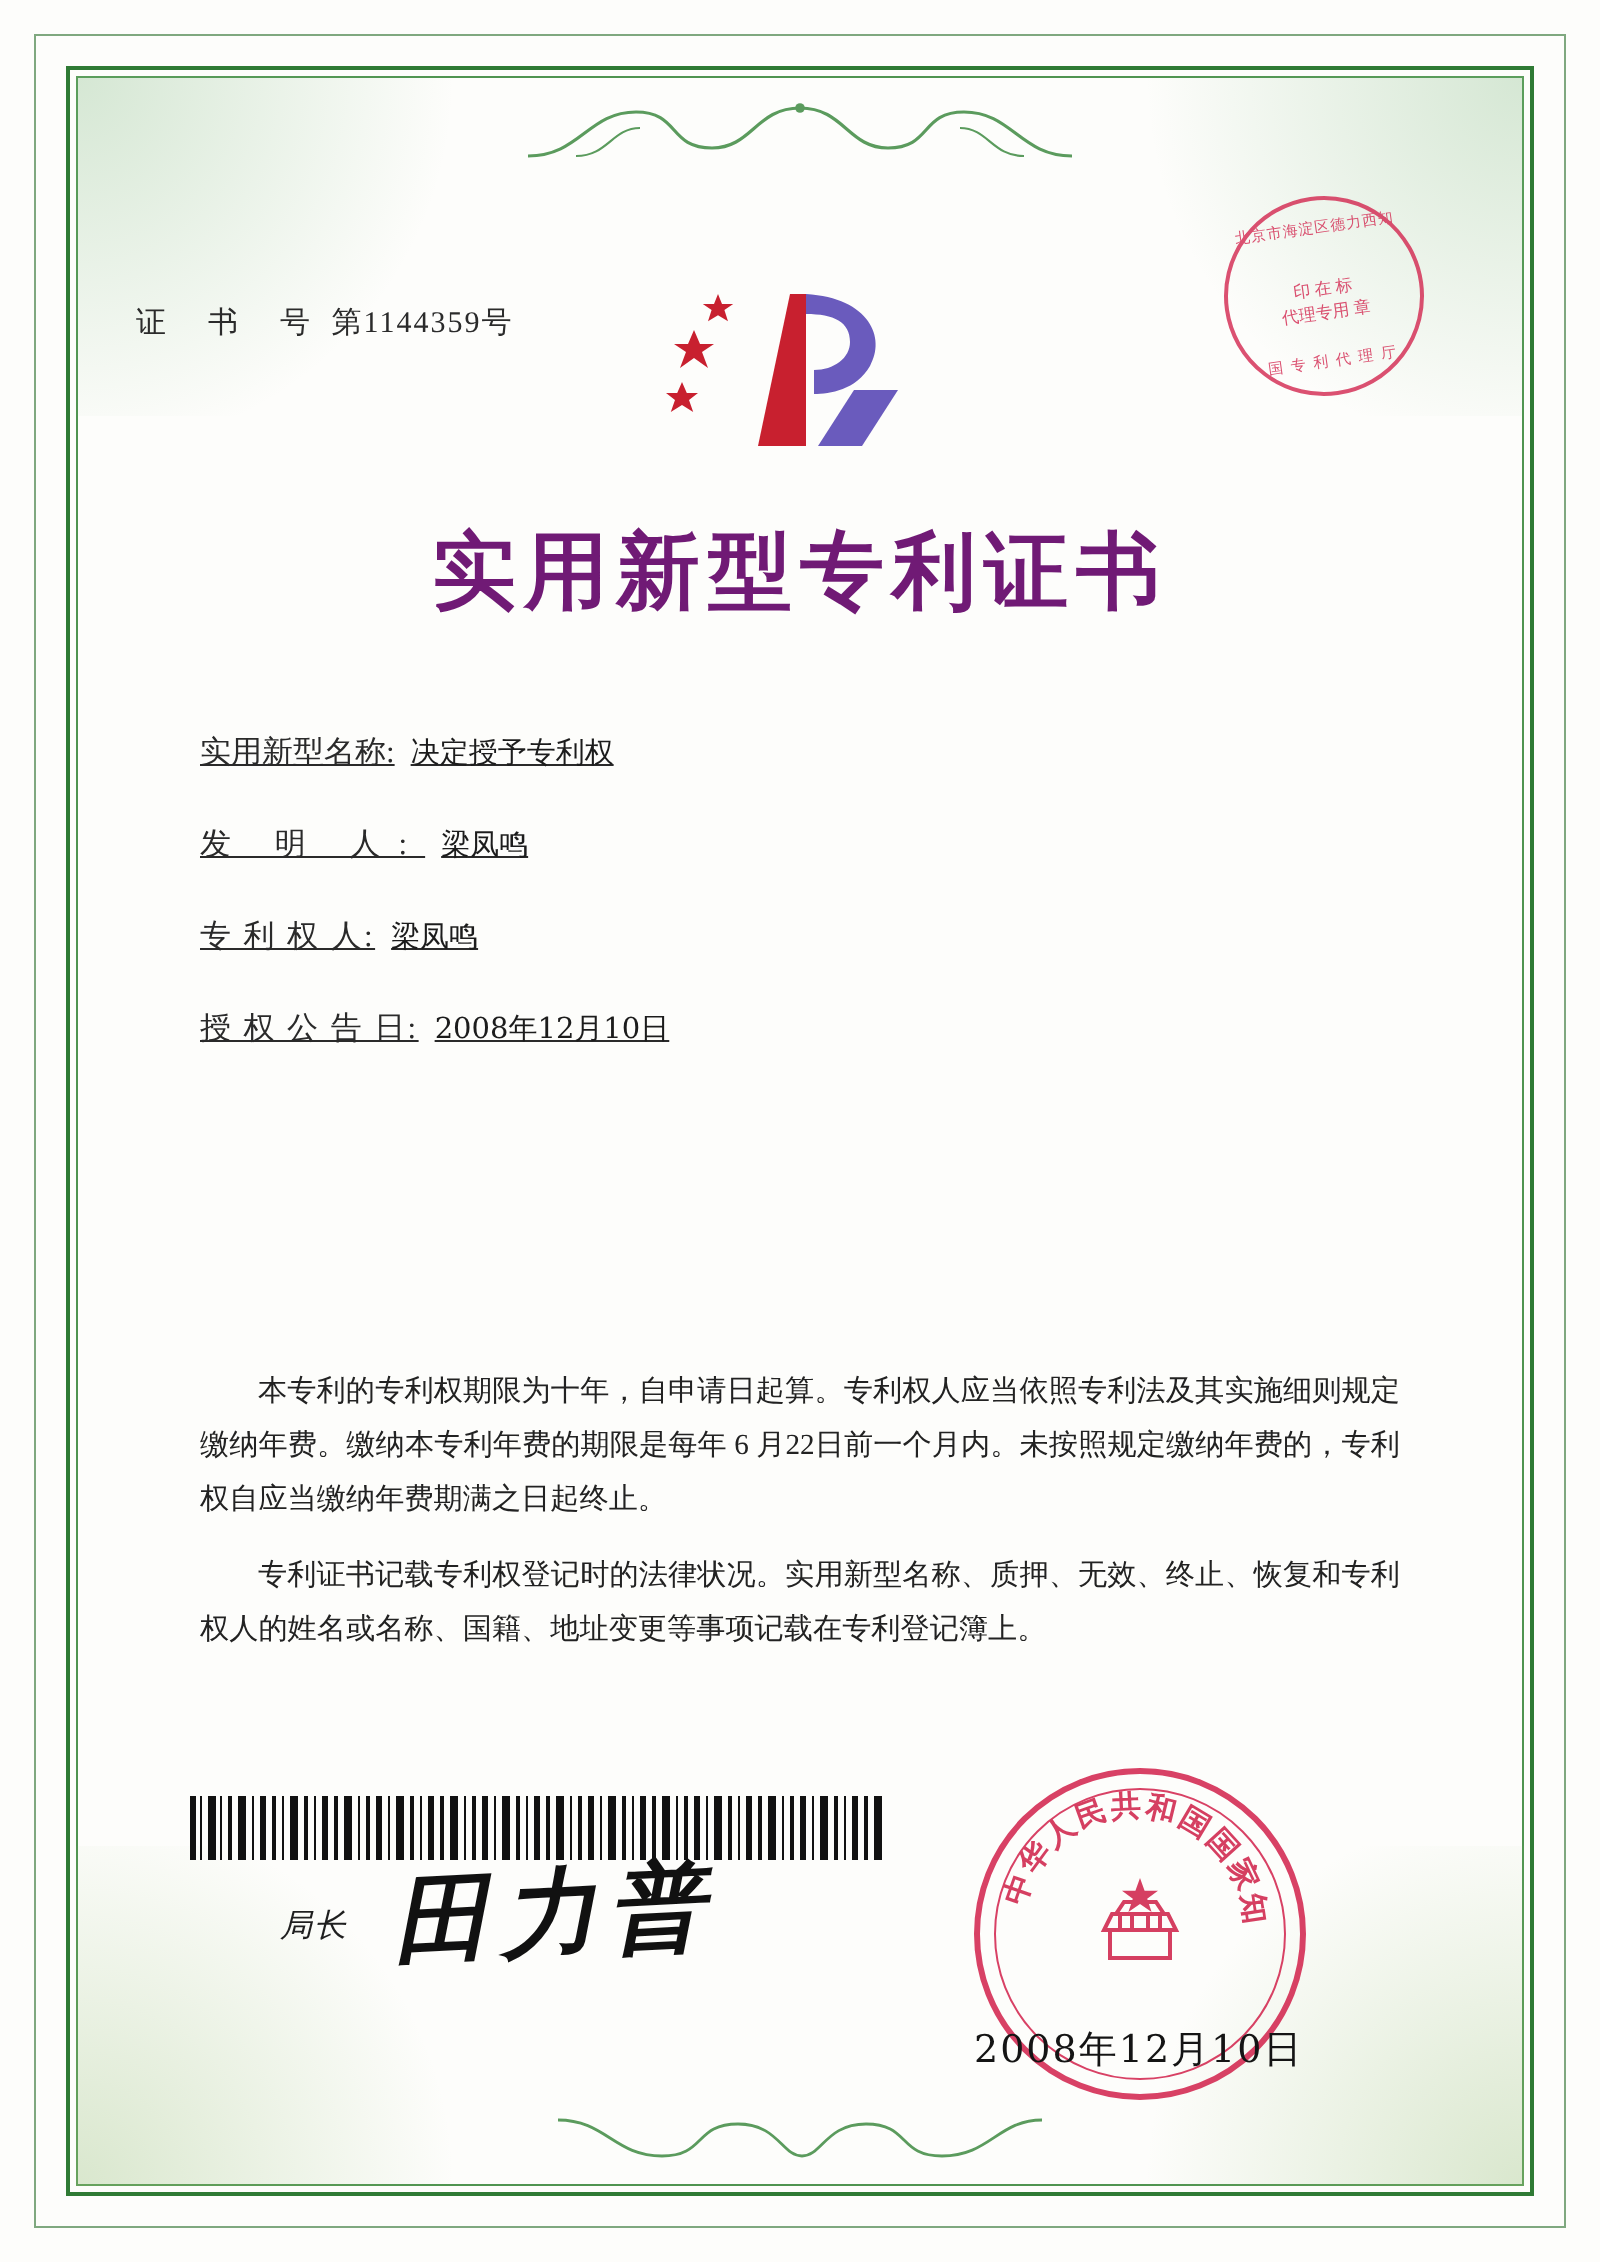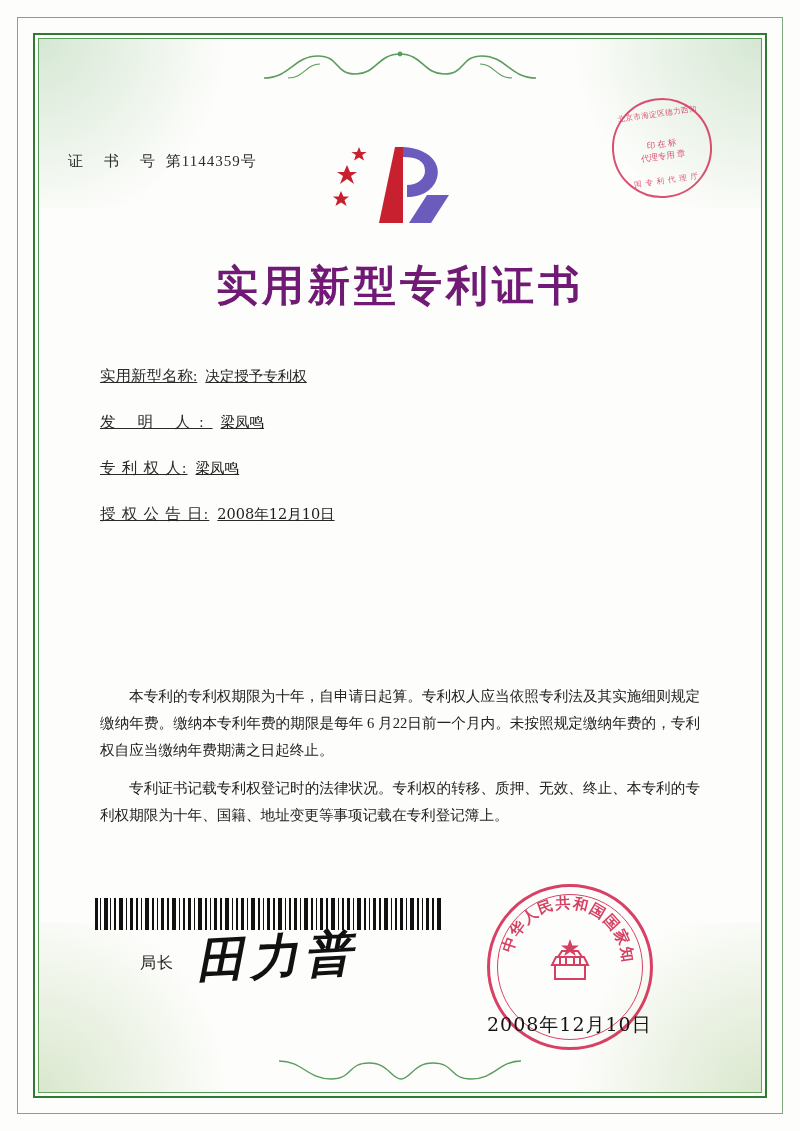--- a/index.html
+++ b/index.html
@@ -175,20 +175,21 @@
     align-items: stretch;
   }
 
   
   .sig-label {
     position: absolute;
     left: 140px; top: 953px;
     font-size: 16px;
     letter-spacing: 1px;
     color: #1f1f1f;
+    font-style: italic;
   }
   .sig-script {
     position: absolute;
     left: 196px; top: 925px;
     font-size: 48px;
     font-family: "DejaVu Serif", serif;
     font-style: italic;
     font-weight: bold;
     color: #111;
     letter-spacing: 6px;
@@ -318,21 +319,21 @@
       <span class="f-value">梁凤鸣</span>
     </div>
     <div class="field">
       <span class="f-label sp-1">授 权 公 告 日:</span>
       <span class="f-value">2008年12月10日</span>
     </div>
   </div>
 
   <div class="body-text">
     <p>本专利的专利权期限为十年，自申请日起算。专利权人应当依照专利法及其实施细则规定缴纳年费。缴纳本专利年费的期限是每年 6 月22日前一个月内。未按照规定缴纳年费的，专利权自应当缴纳年费期满之日起终止。</p>
-    <p>专利证书记载专利权登记时的法律状况。专利权的转移、质押、无效、终止、本专利的专利权期限为十年、国籍、地址变更等事项记载在专利登记簿上。</p>
+    <p>专利证书记载专利权登记时的法律状况。实用新型名称、质押、无效、终止、恢复和专利权人的姓名或名称、国籍、地址变更等事项记载在专利登记簿上。</p>
   </div>
 
   <div class="barcode">
     <svg width="350" height="32" viewBox="0 0 350 32" preserveAspectRatio="none">
       <g fill="#111">
         <rect x="0" y="0" width="3" height="32"></rect>
           <rect x="5" y="0" width="1" height="32"></rect>
         <rect x="9" y="0" width="4" height="32"></rect>
           <rect x="15" y="0" width="1" height="32"></rect>
         <rect x="19" y="0" width="2" height="32"></rect>

